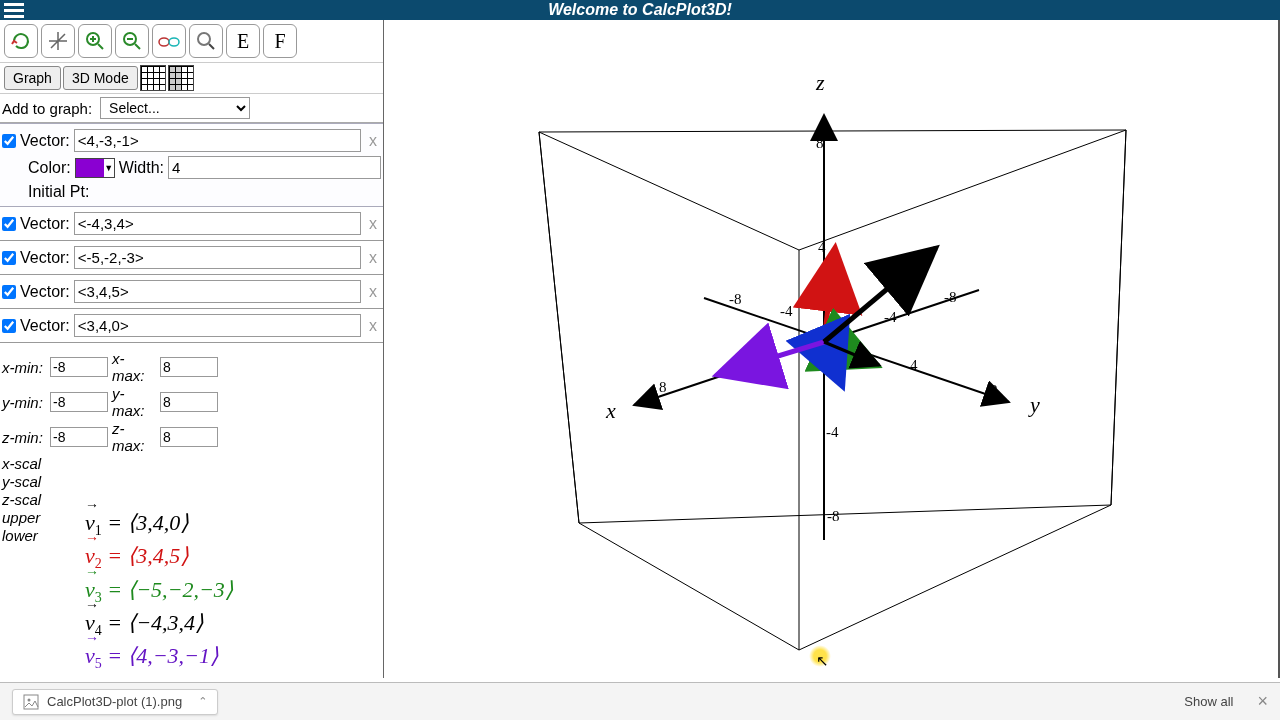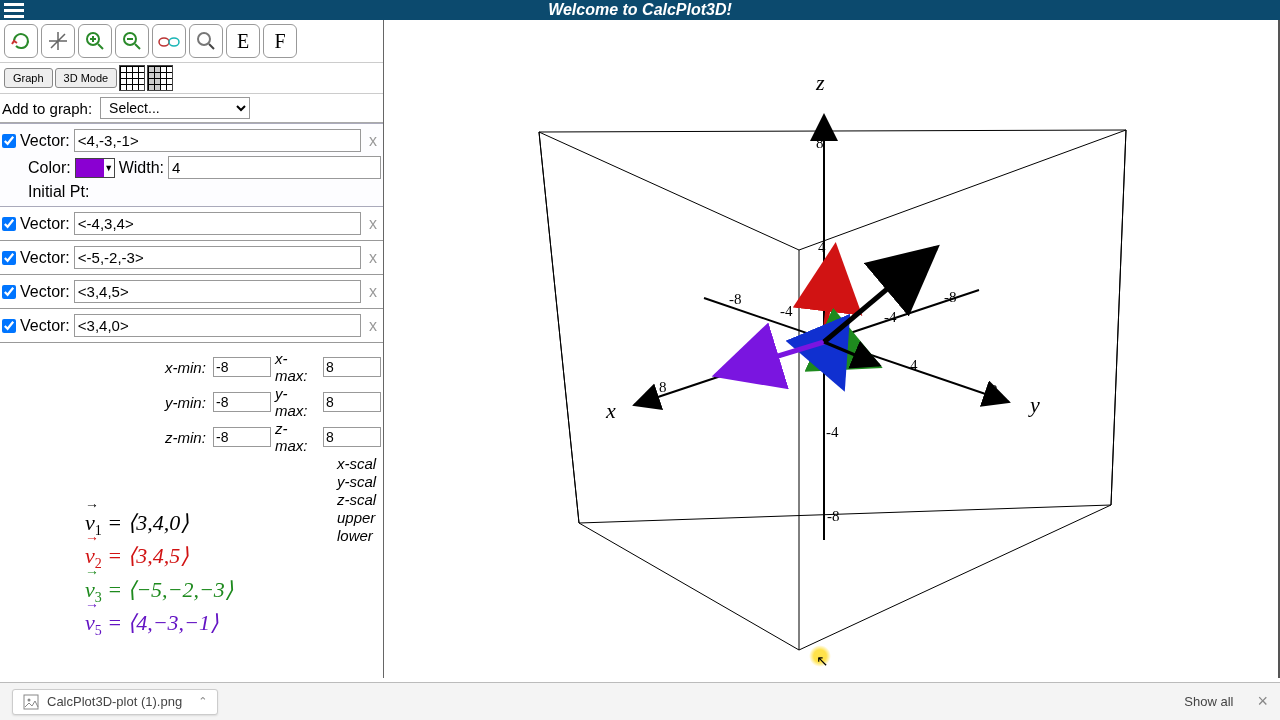--- a/index.html
+++ b/index.html
@@ -17,21 +17,21 @@
   .canvas { flex:1; background:#fff; position:relative; border-right:2px solid #555;}
 
   
   .toolbar { padding:4px; display:flex; gap:3px; align-items:center; border-bottom:1px solid #ccc; }
   .tb-btn { width:34px; height:34px; border:1px solid #999; border-radius:6px; display:flex; align-items:center; justify-content:center; background:#fff; cursor:pointer; font-size:18px;}
   .tb-btn.txt { font-family:"Times New Roman",serif; font-size:20px; }
   .tb-btn svg { display:block; }
 
   
   .toolbar2 { padding:2px 4px; display:flex; gap:2px; align-items:center; border-bottom:1px solid #ccc; }
-  .btn-std { border:1px solid #888; background:#eee; padding:3px 8px; border-radius:3px; cursor:pointer; font-size:11px; }
+  .btn-std { border:1px solid #888; background:#eee; padding:3px 8px; border-radius:3px; cursor:pointer; font-size:14px; }
   .grid-icon { width:26px; height:26px; border:1px solid #444; display:inline-block; background:
     repeating-linear-gradient(#000 0 1px, transparent 1px 6px),
     repeating-linear-gradient(90deg,#000 0 1px, transparent 1px 6px),
     #fff; }
   .grid-icon.half { background:
     repeating-linear-gradient(#000 0 1px, transparent 1px 6px),
     repeating-linear-gradient(90deg,#000 0 1px, transparent 1px 6px),
     linear-gradient(90deg,#ccc 50%,#fff 50%); }
 
   .add-row { padding:3px 2px; display:flex; gap:8px; align-items:center; border-bottom:1px solid #aaa; font-size:15px;}
@@ -47,21 +47,21 @@
   .color-sw { width:40px; height:20px; border:1px solid #444; display:flex; align-items:center;}
   .color-sw .sw { width:28px; height:18px; }
   .color-sw .dd { width:10px; text-align:center; font-size:9px;}
   .width-in { width:44px; border:1px solid #999; padding:2px 3px; font-size:15px;}
   .init-in { flex:1; border:1px solid #999; padding:2px 3px; font-size:15px;}
   .indent { padding-left:26px;}
 
   
   .format-axes { padding:6px 2px; font-size:15px; }
   .format-axes h4 { font-size:15px; font-weight:bold; margin-bottom:3px;}
-  .ax-row { display:flex; gap:4px; align-items:center; margin:1px 0;justify-content:flex-end;}
+  .ax-row { display:flex; gap:4px; align-items:center; margin:1px 0;}
   .ax-row label{ width:44px; font-style:italic;}
   .ax-row .ain{ width:58px; border:1px solid #999; padding:1px 2px; font-size:14px;}
 
   
   .formulas { position:absolute; left:85px; top:508px; font-family:"Times New Roman",serif; font-size:22px; font-style:italic; line-height:1.35;}
   .formulas div { white-space:nowrap;}
   .vec-sym { position:relative; display:inline-block; }
   .vec-sym::before { content:"\2192"; position:absolute; top:-13px; left:0; font-size:14px; font-style:normal;}
   sub{ font-size:14px; font-style:normal;}
 
@@ -236,20 +236,21 @@
         </div>
       <div class="ax-row">
           <label>lower</label>
         </div>
     </div>
 
     <div class="formulas">
       <div style="color:#000"><span class="vec-sym">v</span><sub>1</sub><span> = ⟨3,4,0⟩</span></div>
       <div style="color:#d11313"><span class="vec-sym">v</span><sub>2</sub><span> = ⟨3,4,5⟩</span></div>
       <div style="color:#1e8a1e"><span class="vec-sym">v</span><sub>3</sub><span> = ⟨−5,−2,−3⟩</span></div>
+      <div style="color:#000"><span class="vec-sym">v</span><sub>4</sub><span> = ⟨−4,3,4⟩</span></div>
       <div style="color:#6415c4"><span class="vec-sym">v</span><sub>5</sub><span> = ⟨4,−3,−1⟩</span></div>
     </div>
 
   </div>
 
   <div class="canvas">
     <svg width="890" height="658" viewBox="0 0 890 658">
       <defs>
         <marker id="ah-black" markerWidth="12" markerHeight="12" refX="9" refY="5" orient="auto">
             <path d="M0,0 L10,5 L0,10 z" fill="#000"></path>

